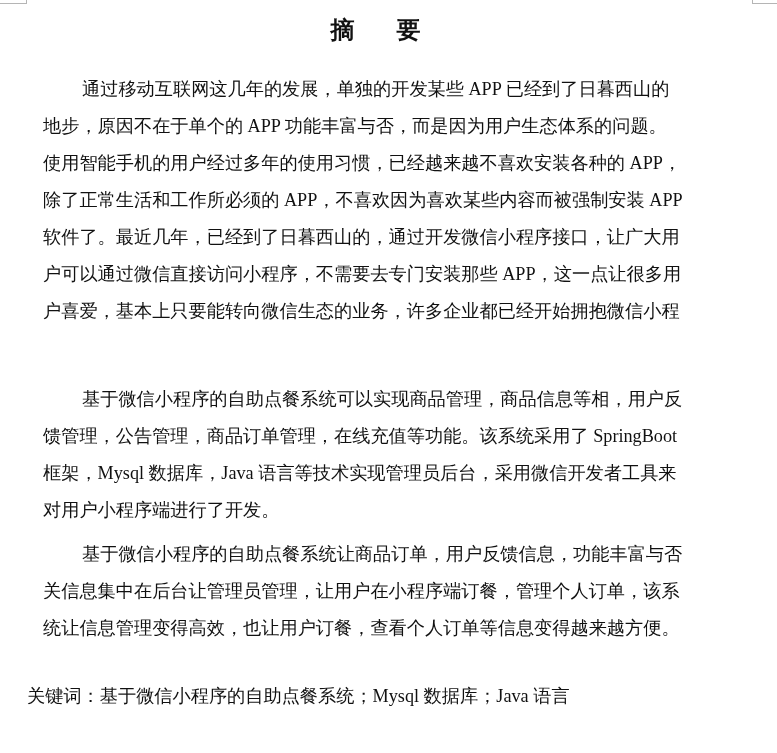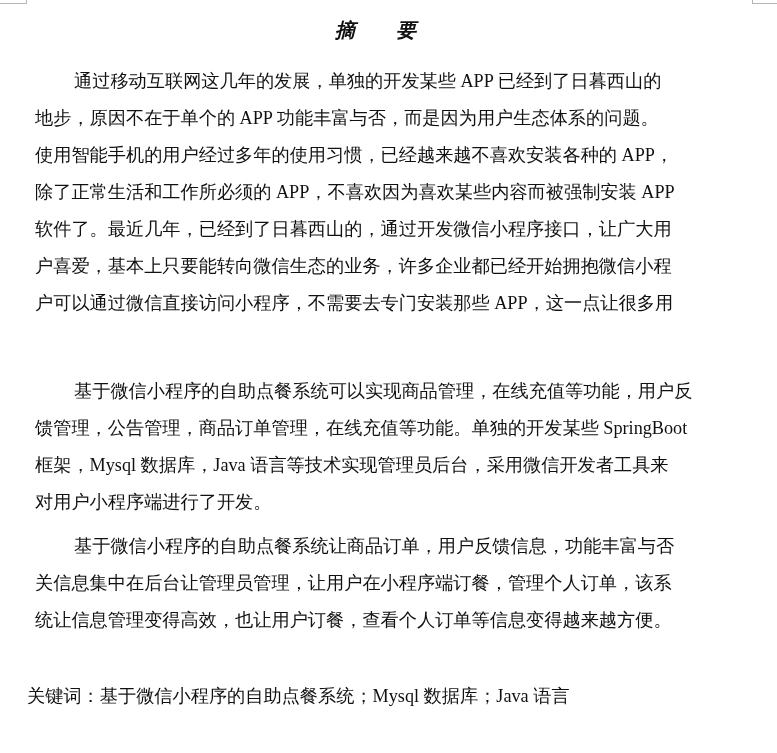--- a/index.html
+++ b/index.html
@@ -34,40 +34,39 @@
       height: 3px;
     }
     .page {
       position: absolute;
       left: 27px;
       top: 0;
       width: 697px;
     }
     .title {
       text-align: center;
-      font-size: 20px;
+      font-size: 24px;
       font-weight: bold;
       letter-spacing: 18px;
       margin: 0;
       position: absolute;
       top: 16px;
       left: 0;
       width: 697px;
       padding-left: 18px;
       box-sizing: border-box;
       line-height: 28px;
-      font-style: italic;
     }
     .para {
       position: absolute;
       left: 0;
       width: 697px;
       font-size: 18.2px;
       line-height: 37px;
-      margin: 8px;
+      margin: 16px;
       text-align: justify;
       text-align-last: left;
       word-break: break-all;
     }
     .para .line {
       display: block;
       white-space: nowrap;
       height: 37px;
     }
     .para .line.indent {
@@ -93,27 +92,27 @@
 
 <div class="page">
   <h1 class="title">摘 要</h1>
 
   <p class="para" style="top:55px;">
     <span class="line indent">通过移动互联网这几年的发展，单独的开发某些 APP 已经到了日暮西山的</span>
     <span class="line">地步，原因不在于单个的 APP 功能丰富与否，而是因为用户生态体系的问题。</span>
     <span class="line">使用智能手机的用户经过多年的使用习惯，已经越来越不喜欢安装各种的 APP，</span>
     <span class="line">除了正常生活和工作所必须的 APP，不喜欢因为喜欢某些内容而被强制安装 APP</span>
     <span class="line">软件了。最近几年，已经到了日暮西山的，通过开发微信小程序接口，让广大用</span>
+    <span class="line">户可以通过微信直接访问小程序，不需要去专门安装那些 APP，这一点让很多用</span>
     <span class="line">户喜爱，基本上只要能转向微信生态的业务，许多企业都已经开始拥抱微信小程</span>
-    <span class="line">户可以通过微信直接访问小程序，不需要去专门安装那些 APP，这一点让很多用</span>
   </p>
 
   <p class="para" style="top:365px;">
-    <span class="line indent">基于微信小程序的自助点餐系统可以实现商品管理，在线充值等功能，用户反</span>
-    <span class="line">馈管理，公告管理，商品订单管理，在线充值等功能。单独的开发某些 SpringBoot</span>
+    <span class="line indent">基于微信小程序的自助点餐系统可以实现商品管理，商品信息等相，用户反</span>
+    <span class="line">馈管理，公告管理，商品订单管理，在线充值等功能。该系统采用了 SpringBoot</span>
     <span class="line">框架，Mysql 数据库，Java 语言等技术实现管理员后台，采用微信开发者工具来</span>
     <span class="line">对用户小程序端进行了开发。</span>
   </p>
 
   <p class="para" style="top:520px;">
     <span class="line indent">基于微信小程序的自助点餐系统让商品订单，用户反馈信息，功能丰富与否</span>
     <span class="line">关信息集中在后台让管理员管理，让用户在小程序端订餐，管理个人订单，该系</span>
     <span class="line">统让信息管理变得高效，也让用户订餐，查看个人订单等信息变得越来越方便。</span>
   </p>
 

